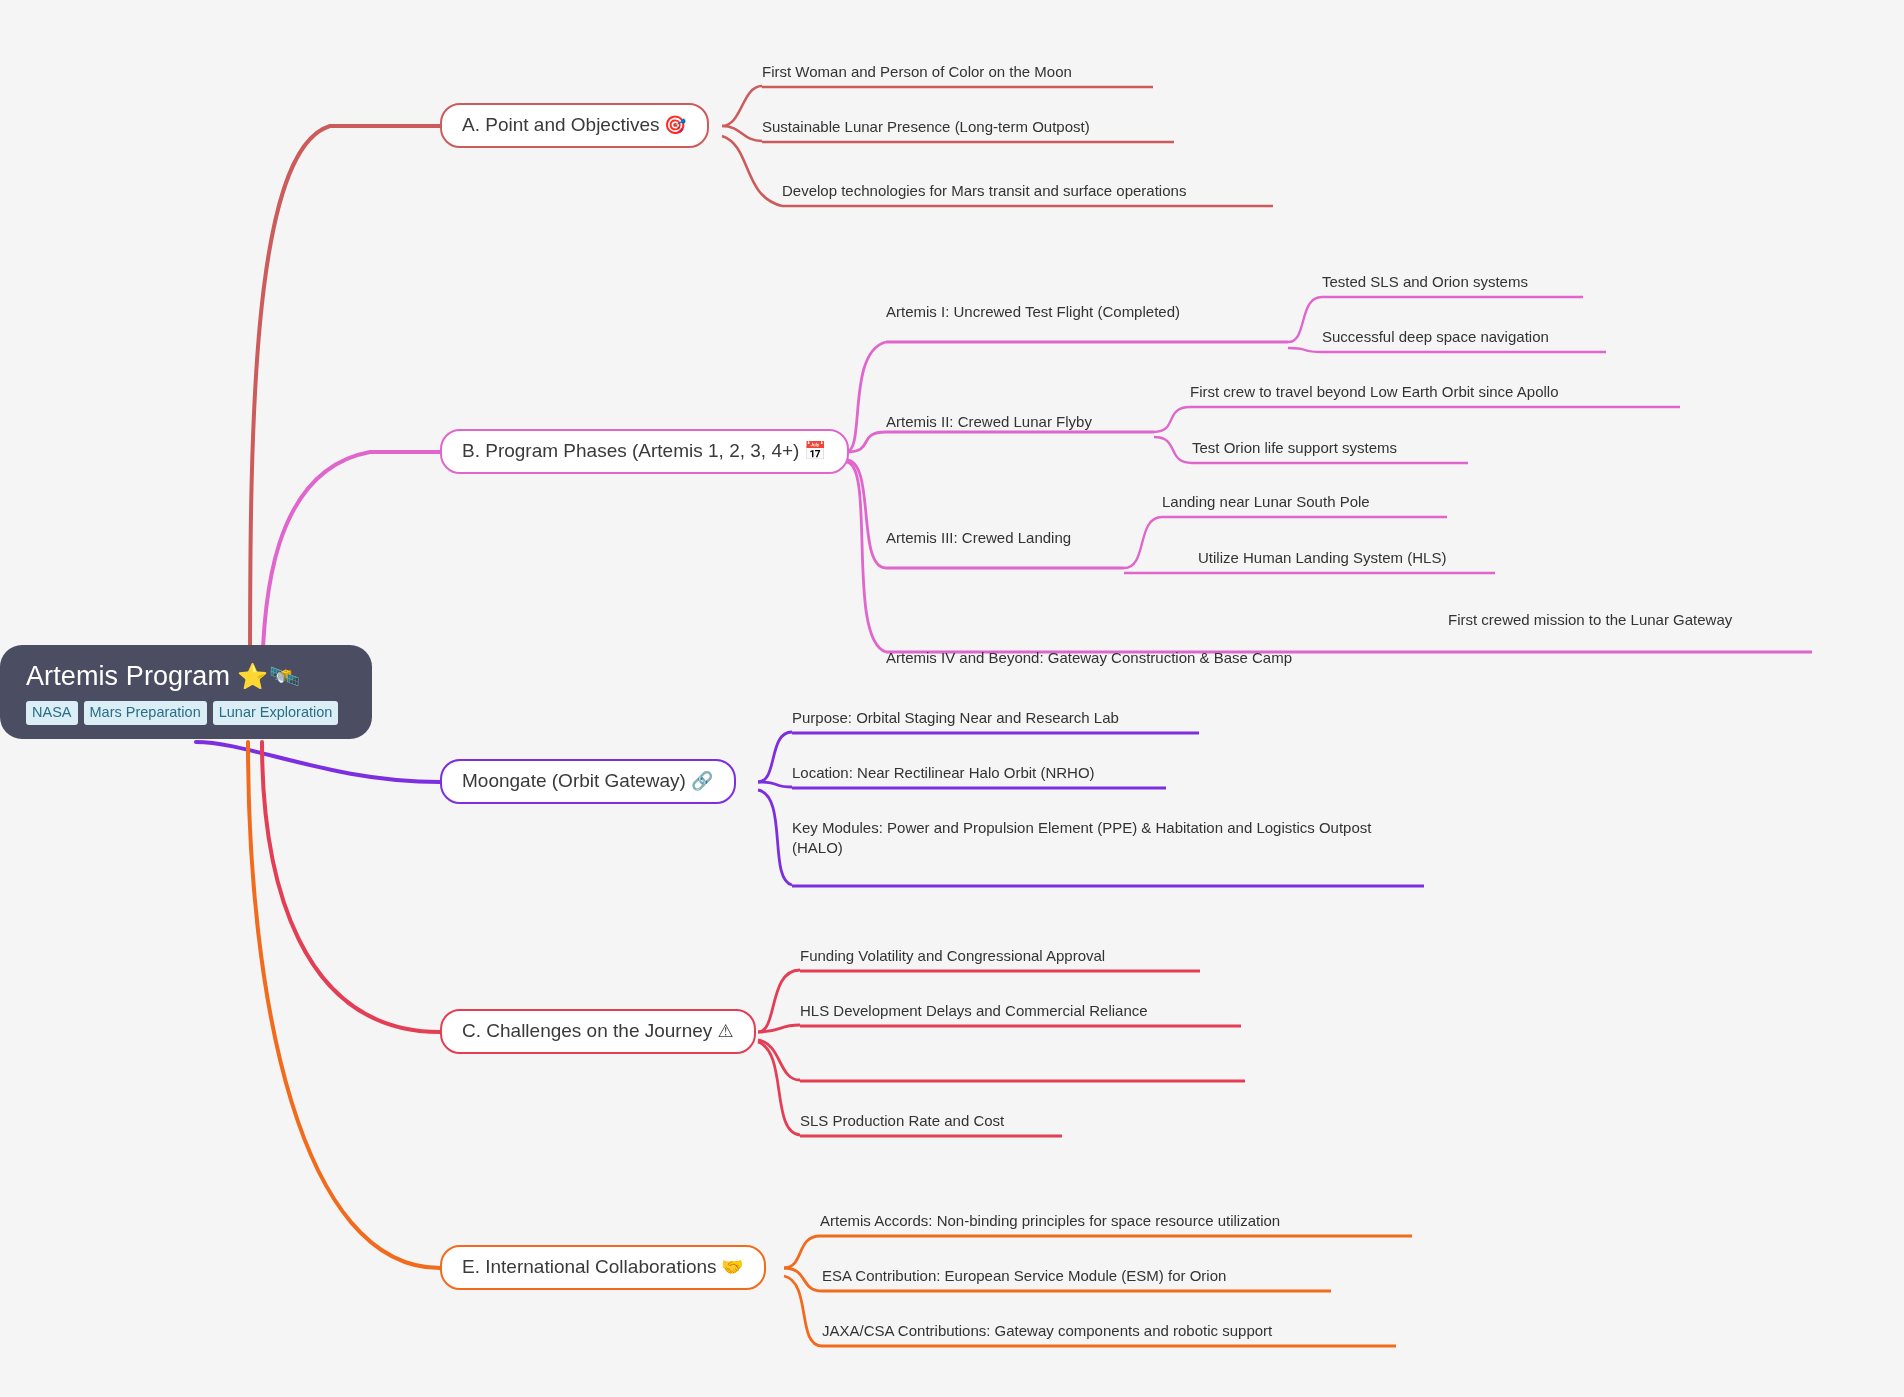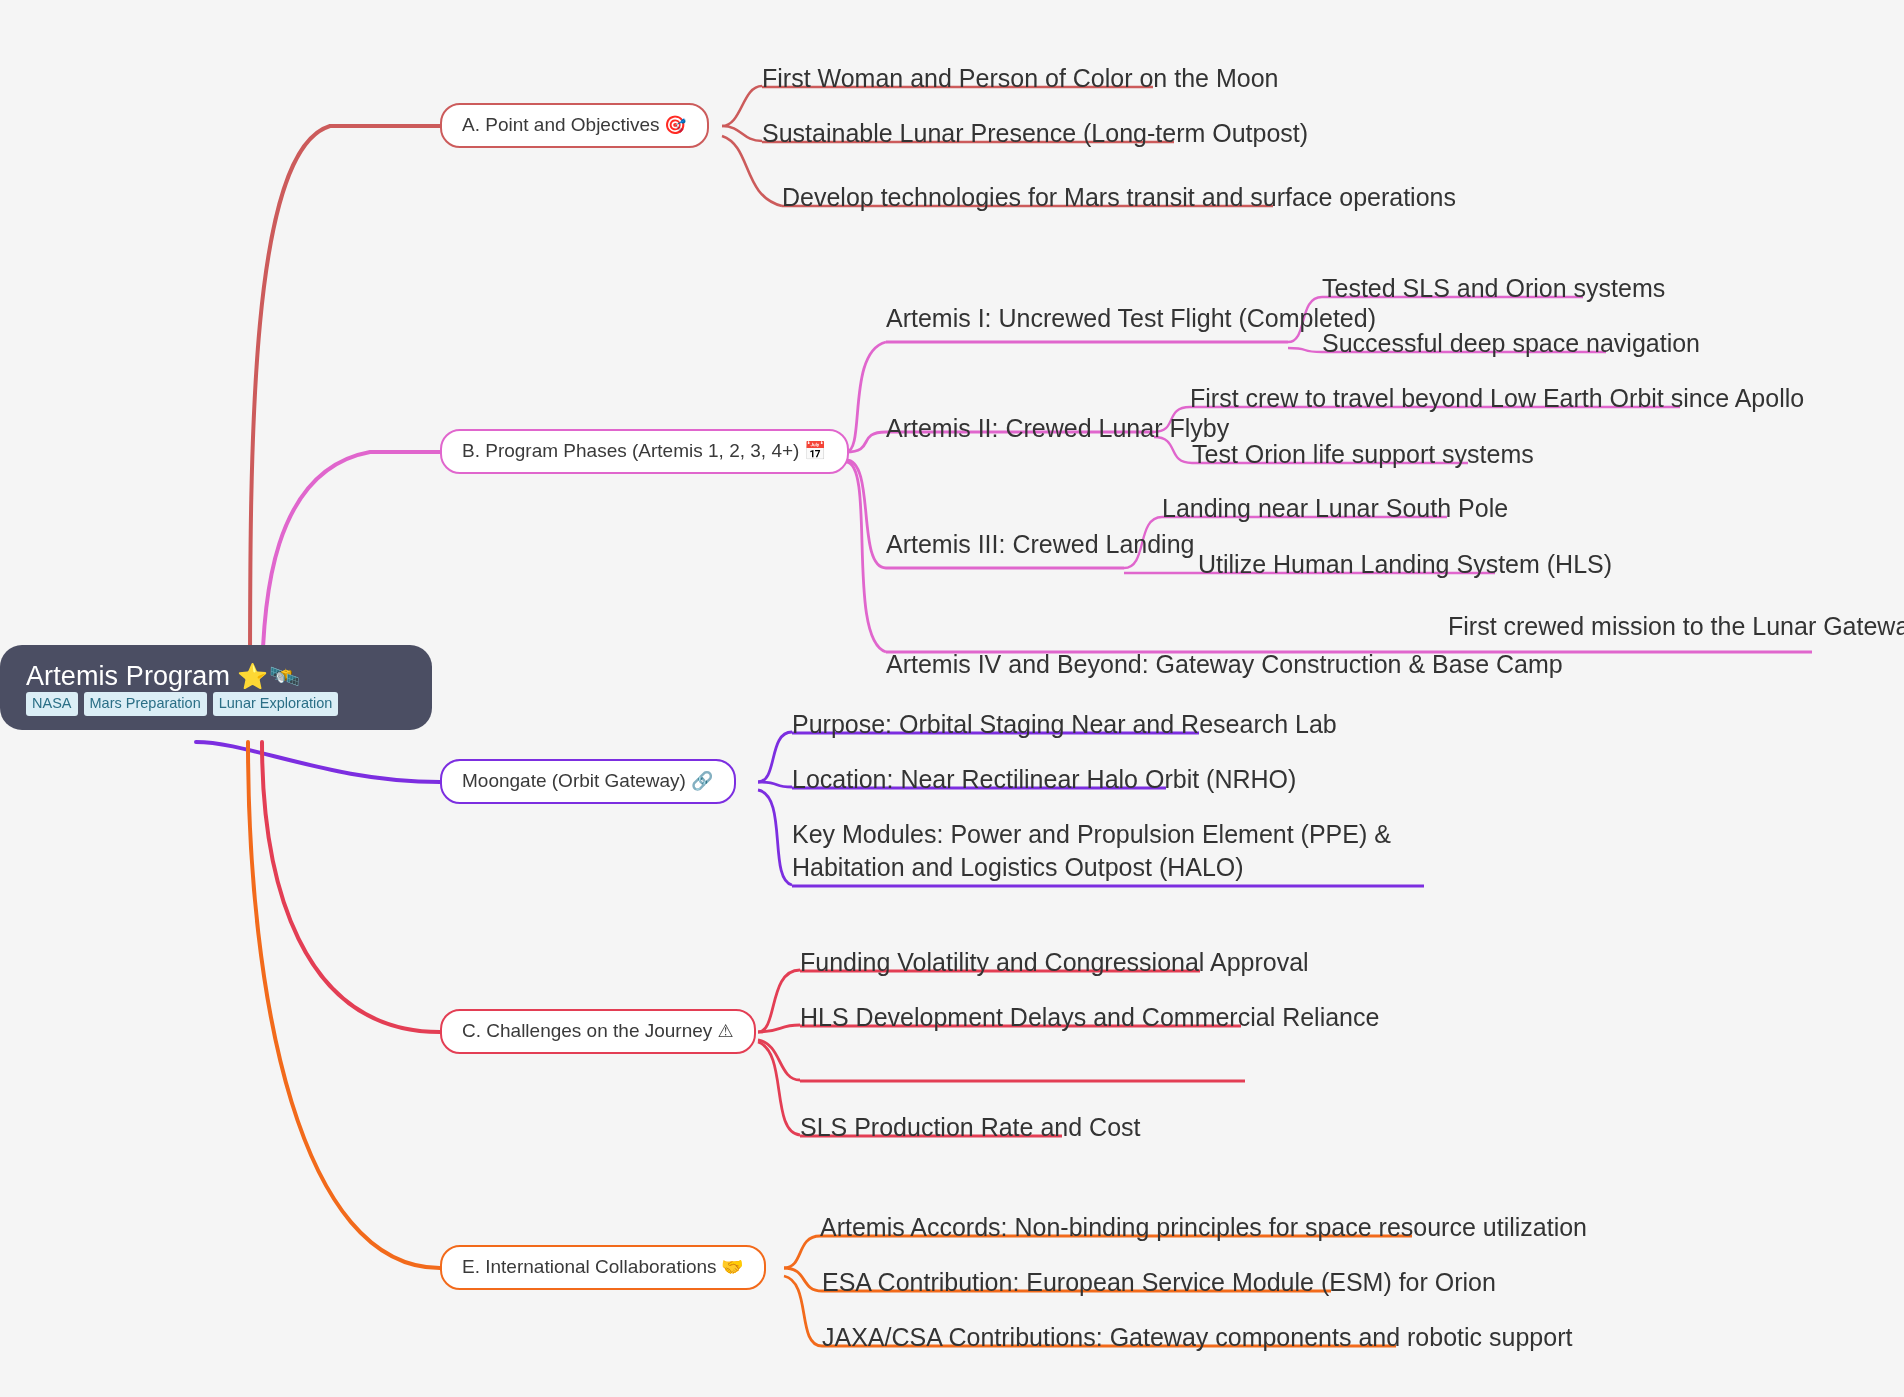--- a/index.html
+++ b/index.html
@@ -25,21 +25,21 @@
     z-index:6;
   }
   .root-title{
     color:#ffffff;
     font-size:27px;
     line-height:1.15;
     white-space:nowrap;
     letter-spacing:.1px;
   }
   .root-emojis{font-size:25px;}
-  .root-tags{display:flex;gap:6px;}
+  .root-tags{margin-top:9px;display:flex;gap:6px;}
   .tag{
     background:#dbeef6;
     color:#2b6f86;
     font-size:14.5px;
     line-height:1;
     padding:4px 6px 5px 6px;
     border-radius:3px;
     white-space:nowrap;
   }
 
@@ -55,21 +55,21 @@
     color:#3a3a3a;
     white-space:nowrap;
     z-index:5;
     line-height:1.15;
   }
   .pill .emj{font-size:18px;}
 
   
   .leaf{
     position:absolute;
-    font-size:25px;
+    font-size:15px;
     color:#333333;
     line-height:1.32;
     white-space:nowrap;
     padding-bottom:5px;
     z-index:4;
     box-sizing:border-box;
   }
   .leaf.wrap{white-space:normal;}
 </style>
 </head>
@@ -138,21 +138,21 @@
     <line x1="800" y1="1136" x2="1062" y2="1136" stroke="#e33e54" stroke-width="2.8"></line>
 
     <path d="M 784,1268 C 804,1268 796,1236 820,1236" fill="none" stroke="#f26a1b" stroke-width="2.8"></path>
     <path d="M 784,1268 C 808,1268 800,1291 822,1291" fill="none" stroke="#f26a1b" stroke-width="2.8"></path>
     <path d="M 784,1276 C 812,1282 796,1346 822,1346" fill="none" stroke="#f26a1b" stroke-width="2.8"></path>
     <line x1="820" y1="1236" x2="1412" y2="1236" stroke="#f26a1b" stroke-width="2.8"></line>
     <line x1="822" y1="1291" x2="1331" y2="1291" stroke="#f26a1b" stroke-width="2.8"></line>
     <line x1="822" y1="1346" x2="1396" y2="1346" stroke="#f26a1b" stroke-width="2.8"></line>
   </svg>
 
-  <div class="root" style="left:0px;top:645px;width:432px;">
+  <div class="root" style="left:0px;top:645px;width:372px;">
     <div class="root-title">
       <span>Artemis Program</span>
       <span class="root-emojis">⭐🛰️</span>
     </div>
     <div class="root-tags">
       <span class="tag">NASA</span>
       <span class="tag">Mars Preparation</span>
       <span class="tag">Lunar Exploration</span>
     </div>
   </div>

